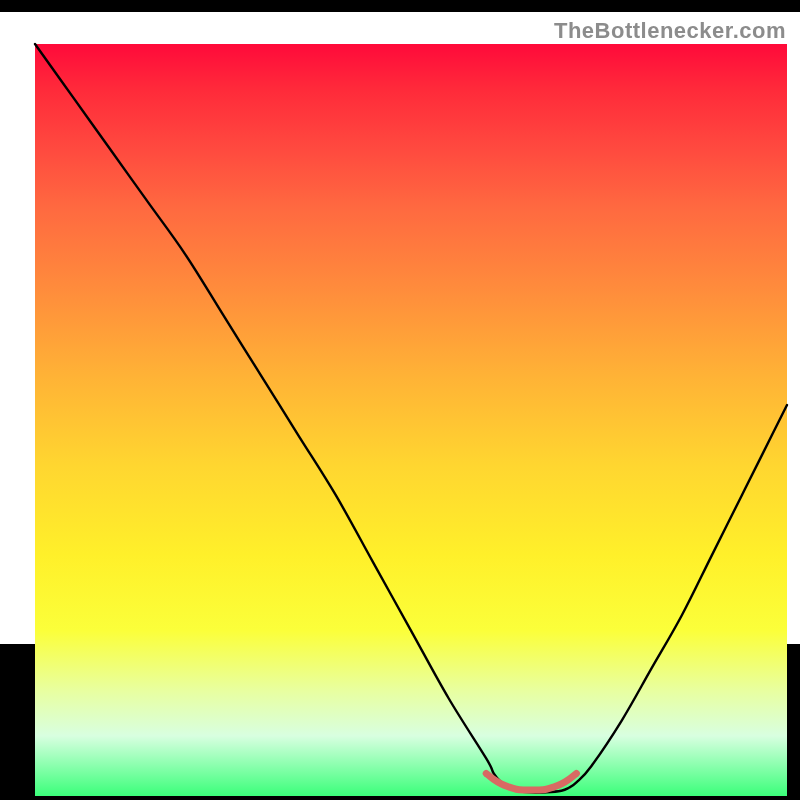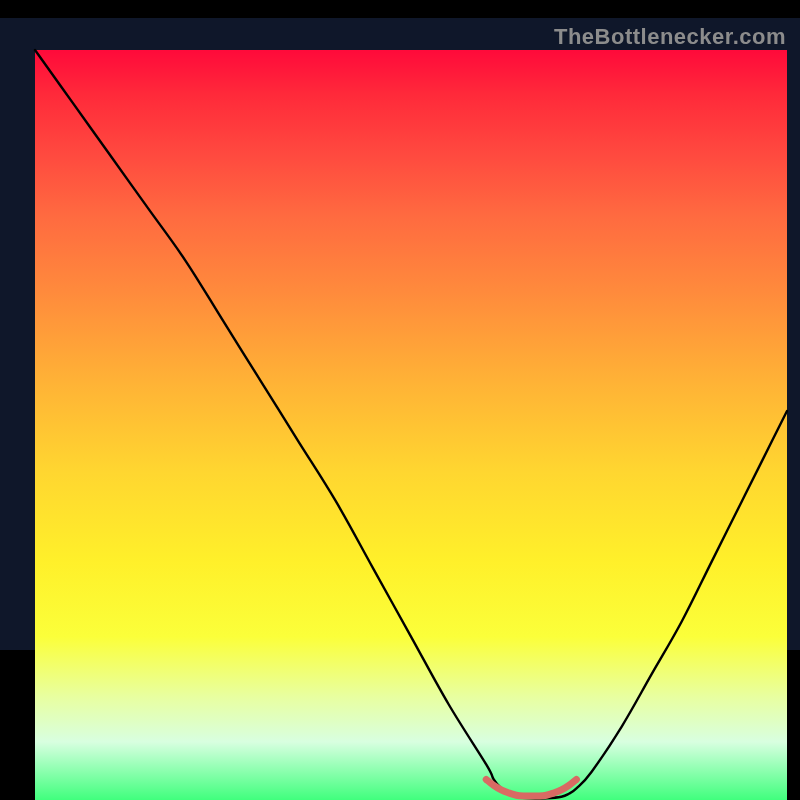--- a/index.html
+++ b/index.html
@@ -6,24 +6,24 @@
     margin: 0;
     padding: 0;
     width: 800px;
     height: 800px;
     background: #000;
     overflow: hidden;
   }
   .frame {
     position: absolute;
     left: 0;
-    top: 18px;
+    top: 12px;
     width: 800px;
     height: 632px;
-    background: #0f172a;
+    background: #ffffff;
   }
   .plot-area {
     position: absolute;
     background: linear-gradient(to bottom,
       #ff0a3a 0%,
       #ff2a3a 6%,
       #ff4a3f 14%,
       #ff6a40 22%,
       #ff8a3c 32%,
       #ffb236 44%,

